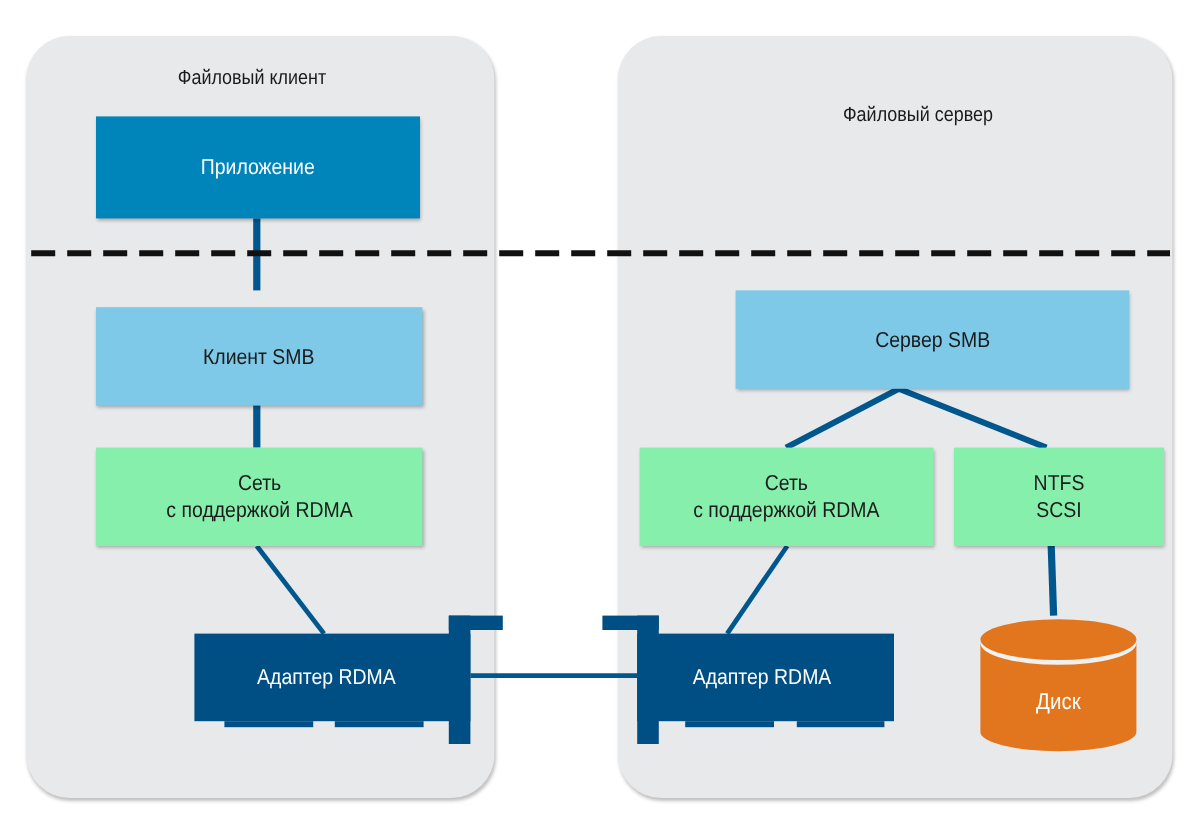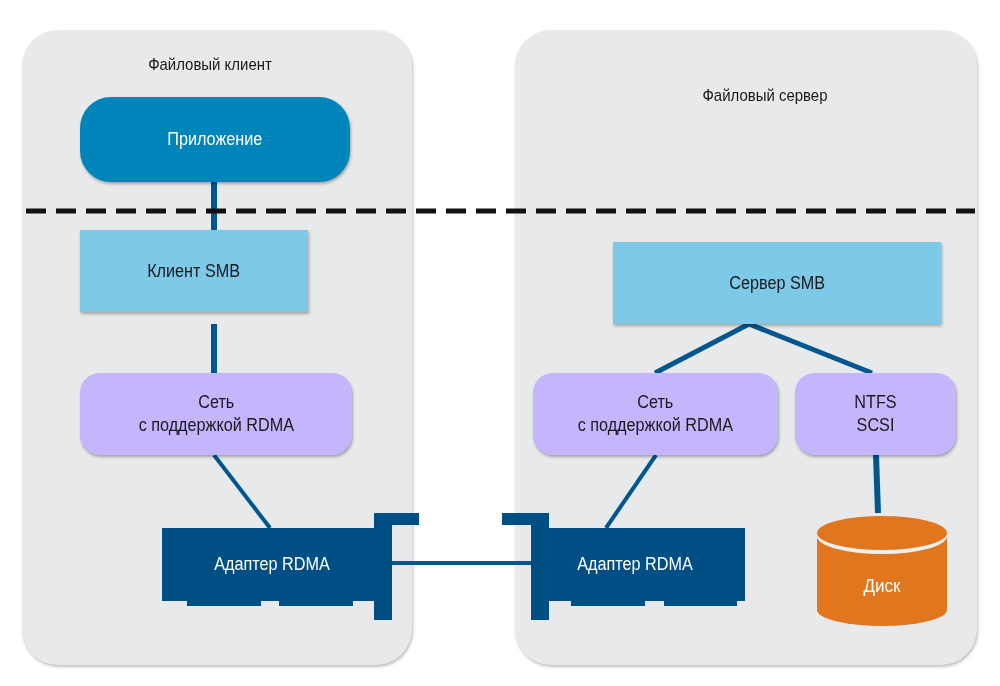--- a/index.html
+++ b/index.html
@@ -8,21 +8,21 @@
   .panel { position:absolute; background:#e8e9eb; border-radius:36px;
            box-shadow: 1px 2px 3px rgba(0,0,0,0.25); }
   .panel-title { position:absolute; font-size:17px; color:#1a1a1a;
                  transform:scaleX(0.88); transform-origin:center; white-space:nowrap; text-align:center; }
   .box { position:absolute; display:flex; align-items:center; justify-content:center;
          text-align:center; font-size:18px; line-height:23px; color:#1a1a1a;
          box-shadow: 1px 2px 3px rgba(0,0,0,0.3); }
   .box span { display:inline-block; transform:scaleX(0.9); white-space:pre-line; }
   .box.app { background:#0085ba; color:#ffffff; }
   .box.smb { background:#7ec8e8; }
-  .box.net { background:#c4b5fd;border-radius:20px; }
+  .box.net { background:#86efac; }
   svg.overlay { position:absolute; left:0; top:0; }
   .adapter-label { position:absolute; font-size:18px; color:#ffffff; white-space:nowrap;
                    transform:scaleX(0.9); transform-origin:center; text-align:center; }
   .disk-label { position:absolute; font-size:19px; color:#ffffff; transform:scaleX(0.9); text-align:center; }
 </style>
 </head>
 <body>
 
 <div class="panel" style="left:22px; top:30px; width:390px; height:635px;"></div>
 <div class="panel" style="left:515px; top:30px; width:462px; height:635px;"></div>
@@ -61,39 +61,39 @@
     <rect x="502" y="513" width="47" height="12"></rect>
   </g>
 
   <g>
     <path d="M817,536 L817,610 A65,16 0 0 0 947,610 L947,536 Z" fill="#e2761e"></path>
     <ellipse cx="882" cy="536" rx="65" ry="18" fill="#f0f0f0"></ellipse>
     <ellipse cx="882" cy="533" rx="65" ry="17" fill="#e2761e"></ellipse>
   </g>
 </svg>
 
-<div class="box app" style="left:80px; top:97px; width:270px; height:85px;border-radius:31px;">
+<div class="box app" style="left:80px; top:97px; width:270px; height:85px;">
   <span>Приложение</span>
 </div>
-<div class="box smb" style="left:80px; top:230px; width:228px; height:82px;">
+<div class="box smb" style="left:80px; top:256px; width:272px; height:82px;">
   <span>Клиент SMB</span>
 </div>
 <div class="box net" style="left:80px; top:373px; width:272px; height:82px;">
   <span>Сеть
 с поддержкой RDMA</span>
 </div>
 
 <div class="box smb" style="left:613px; top:242px; width:328px; height:82px;">
   <span>Сервер SMB</span>
 </div>
 <div class="box net" style="left:533px; top:373px; width:245px; height:82px;">
   <span>Сеть
 с поддержкой RDMA</span>
 </div>
-<div class="box net" style="left:795px; top:373px; width:161px; height:82px;">
+<div class="box net" style="left:795px; top:373px; width:175px; height:82px;">
   <span>NTFS
 SCSI</span>
 </div>
 
 <div class="adapter-label" style="left:192px; top:554px; width:160px;">Адаптер RDMA</div>
 <div class="adapter-label" style="left:555px; top:554px; width:160px;">Адаптер RDMA</div>
 
 <div class="disk-label" style="left:832px; top:575px; width:100px;">Диск</div>
 
 </body></html>

